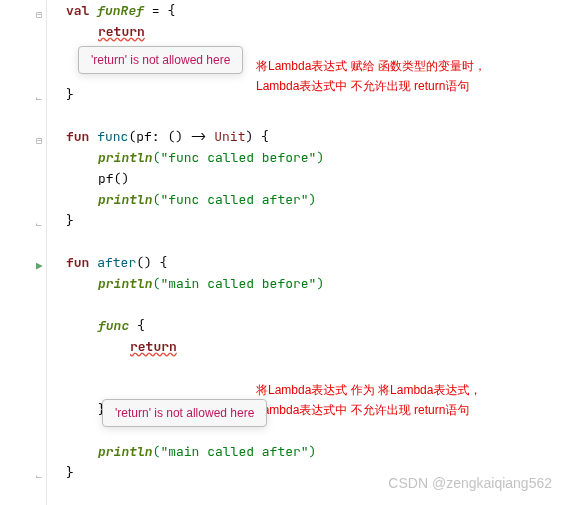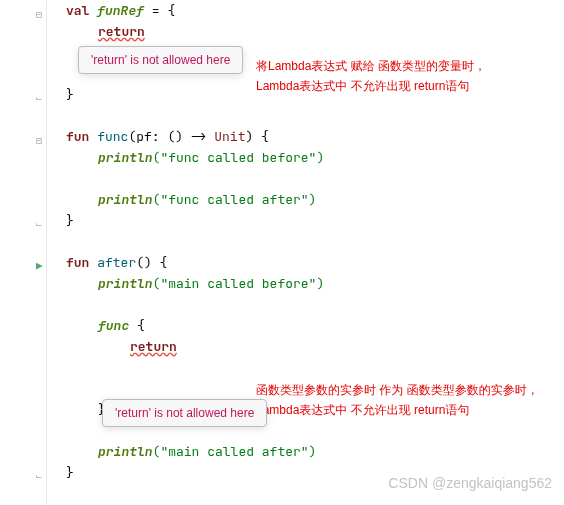--- a/index.html
+++ b/index.html
@@ -154,20 +154,21 @@
 
 <div class="line">
   <div class="lineno">10</div>
   <div class="marks"></div>
   <div class="code indent1"><span class="ital fn">println</span><span class="str">("func called before")</span></div>
 </div>
 
 <div class="line">
   <div class="lineno">11</div>
   <div class="marks"></div>
+  <div class="code indent1"><span>pf()</span></div>
 </div>
 
 <div class="line">
   <div class="lineno">12</div>
   <div class="marks"></div>
   <div class="code indent1"><span class="ital fn">println</span><span class="str">("func called after")</span></div>
 </div>
 
 <div class="line">
   <div class="lineno">13</div>
@@ -268,17 +269,17 @@
 <div class="tooltip" style="left:102px; top:399px;">
   <span>'return' is not allowed here</span>
 </div>
 
 <div class="anno" style="left:256px; top:12px;margin-top:44px;">
   <div>将Lambda表达式 赋给 函数类型的变量时，</div>
   <div>Lambda表达式中 不允许出现 return语句</div>
 </div>
 
 <div class="anno" style="left:256px; top:380px;">
-  <div>函数类型参数的实参时 作为 函数类型参数的实参时，</div>
+  <div>将Lambda表达式 作为 将Lambda表达式，</div>
   <div>Lambda表达式中 不允许出现 return语句</div>
 </div>
 
 <div class="watermark">CSDN @zengkaiqiang562</div>
 
 </body></html>

